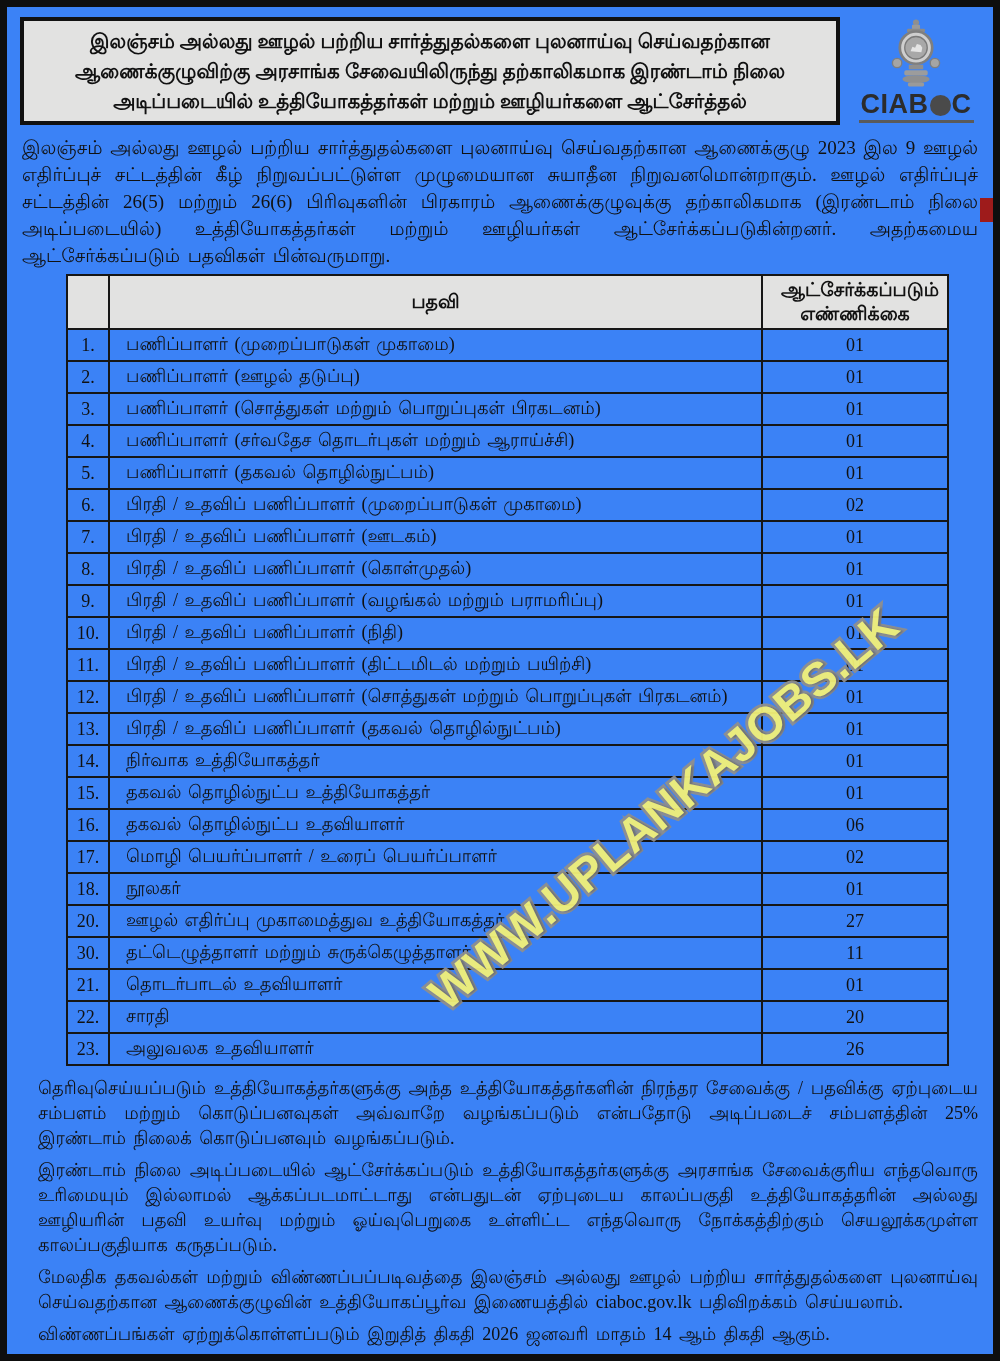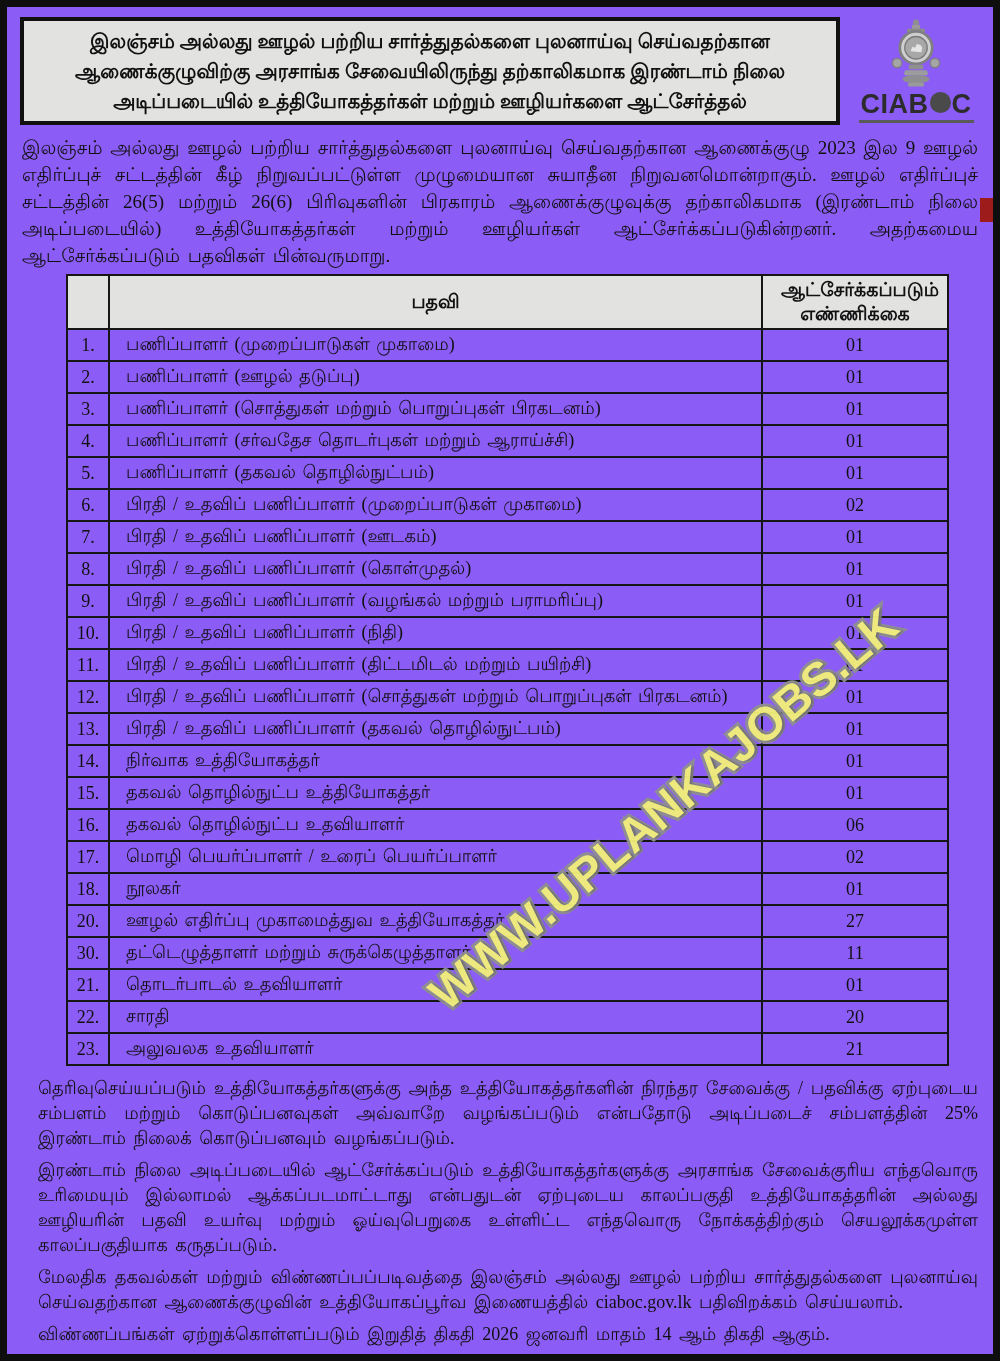--- a/index.html
+++ b/index.html
@@ -7,21 +7,21 @@
     width: 1000px; height: 1361px;
     font-family: "Liberation Serif", "DejaVu Serif", serif;
     color: #111;
   }
   .page {
     position: relative;
     box-sizing: border-box;
     width: 1000px; height: 1361px;
     border: 7px solid #0e0e0e;
     padding: 10px 13px 0 13px;
-    background: #8b5cf6;
+    background: #3b82f6;
     overflow: hidden;
   }
   
   .header-row { display: flex; align-items: stretch; gap: 12px; }
   .title-box {
     flex: 1;
     box-sizing: border-box;
     border: 4px solid #111;
     background: #e2e2e1;
     text-align: center;
@@ -39,21 +39,21 @@
   .emblem { width: 60px; height: 72px; }
   .logo-text {
     font-family: "Liberation Sans", "DejaVu Sans", sans-serif;
     font-weight: bold;
     font-size: 27px;
     letter-spacing: 0.5px;
     color: #2c2c2c;
     line-height: 1.05;
     border-bottom: 3px solid #5a5a5a;
     padding: 0 2px 2px 2px;
-    display: inline-flex; 
+    display: inline-flex; align-items: center;
   }
   .logo-o {
     width: 21px; height: 21px;
     background: #4a4a4a;
     border-radius: 50%;
     display: inline-block;
     margin: 2px 1px 0 1px;
   }
   
   .intro {
@@ -306,21 +306,21 @@
 
     <tr>
       <td class="td-no">22.</td>
       <td class="td-pos">சாரதி</td>
       <td class="td-cnt">20</td>
     </tr>
 
     <tr>
       <td class="td-no">23.</td>
       <td class="td-pos">அலுவலக உதவியாளர்</td>
-      <td class="td-cnt">21</td>
+      <td class="td-cnt">26</td>
     </tr>
   </tbody>
   </table>
 
   <div class="watermark">WWW.UPLANKAJOBS.LK</div>
 
   <div class="red-artifact"></div>
 
   <div class="footer">
     <p>தெரிவுசெய்யப்படும் உத்தியோகத்தர்களுக்கு அந்த உத்தியோகத்தர்களின் நிரந்தர சேவைக்கு / பதவிக்கு ஏற்புடைய சம்பளம் மற்றும் கொடுப்பனவுகள் அவ்வாறே வழங்கப்படும் என்பதோடு அடிப்படைச் சம்பளத்தின் 25% இரண்டாம் நிலைக் கொடுப்பனவும் வழங்கப்படும்.</p>

